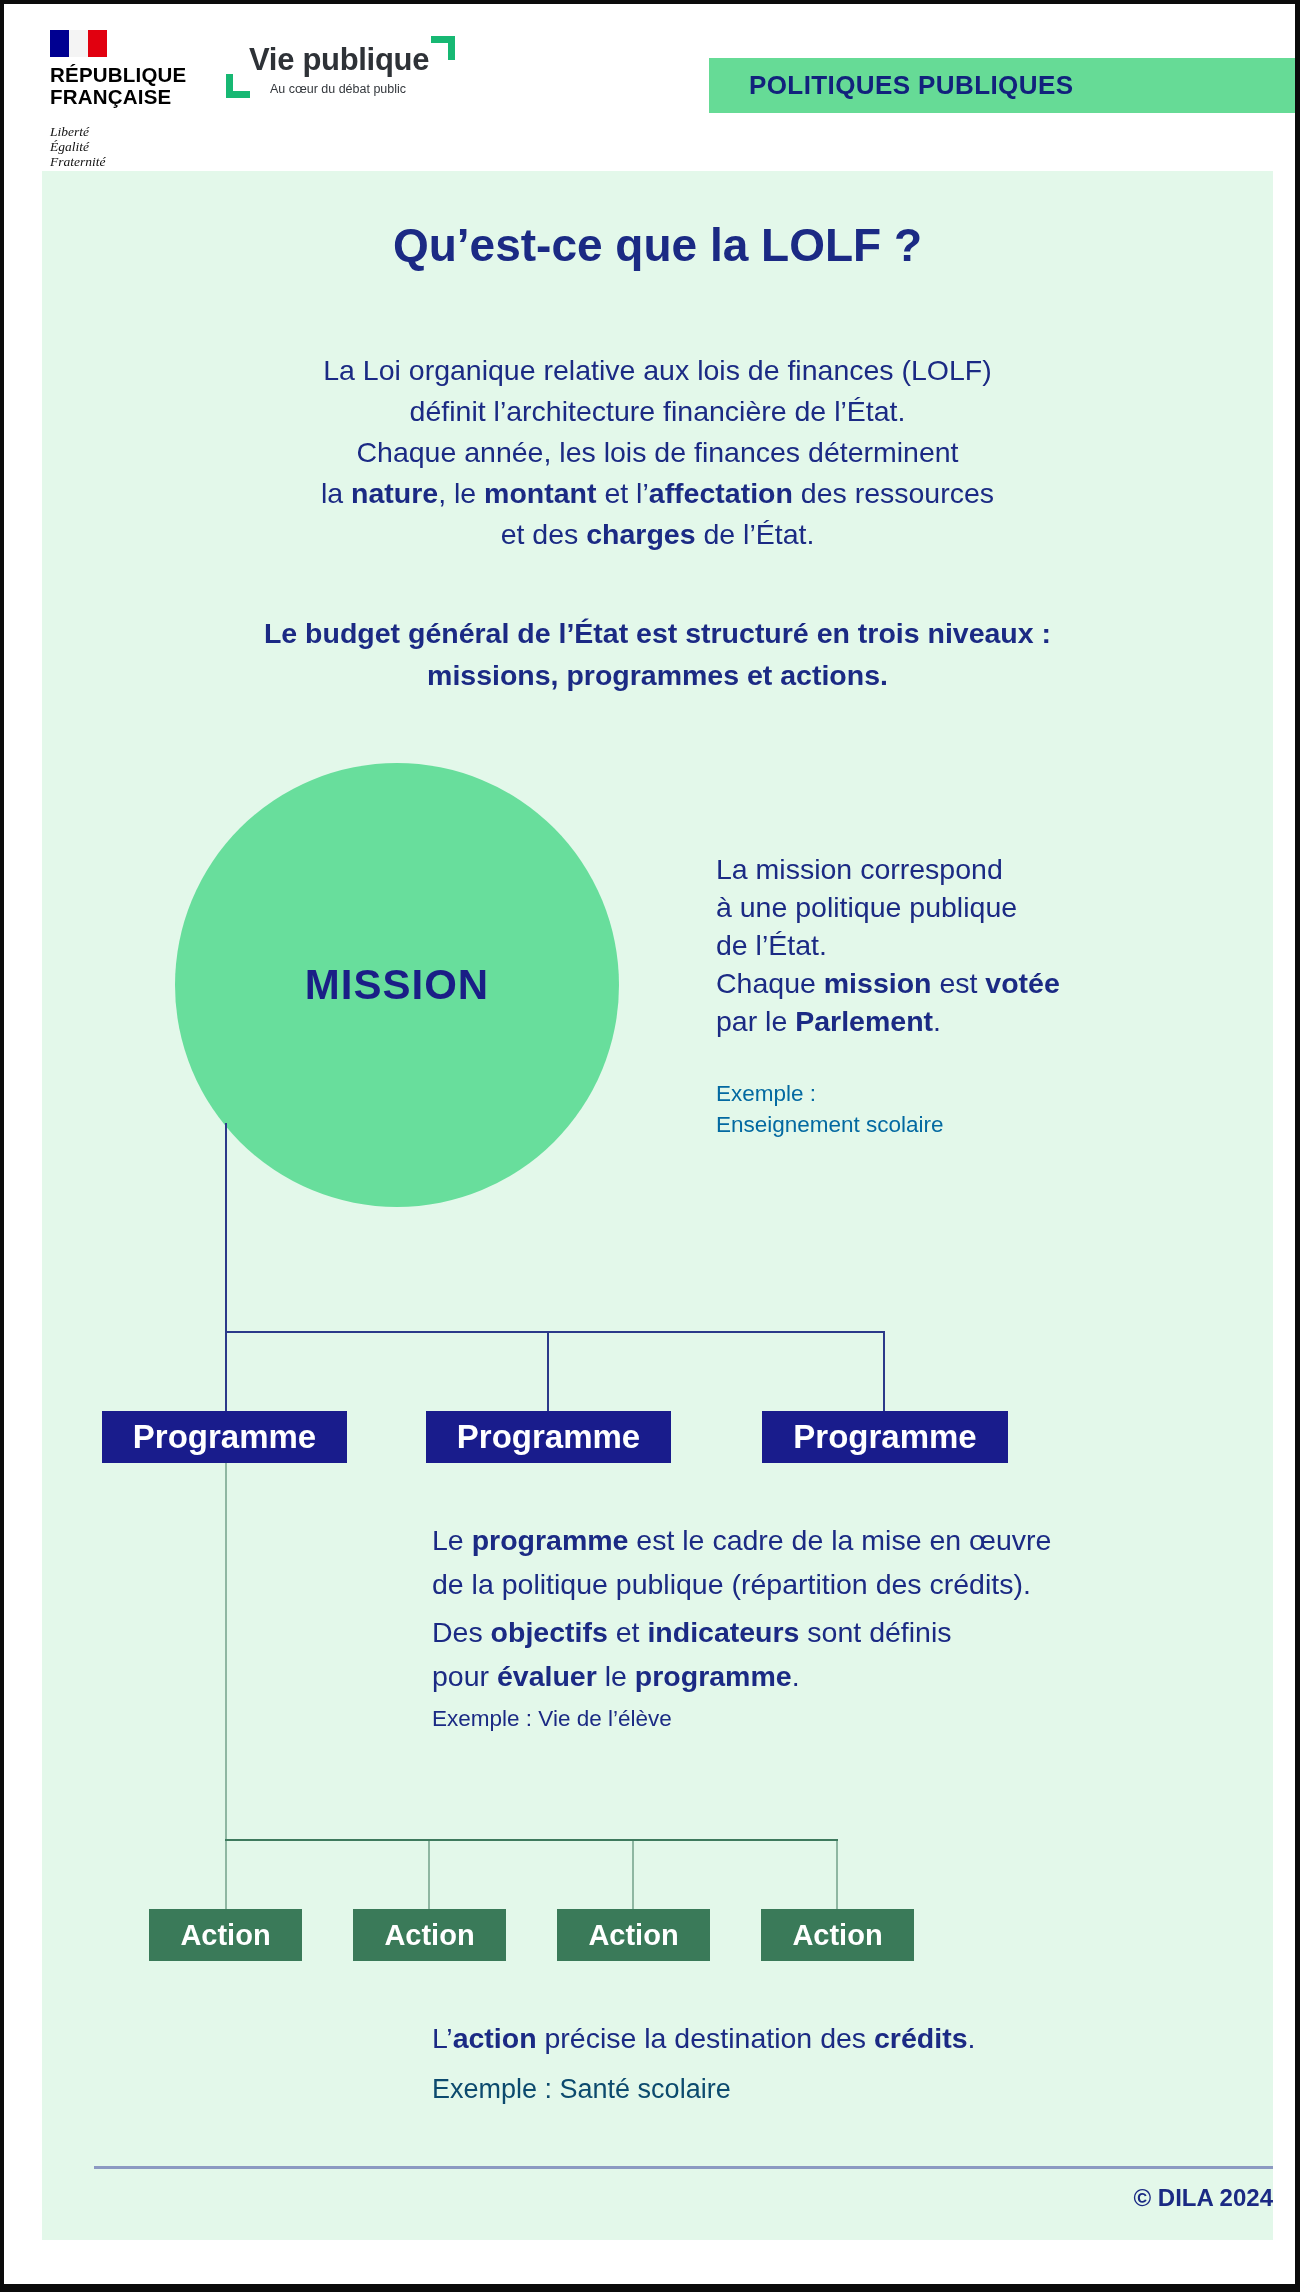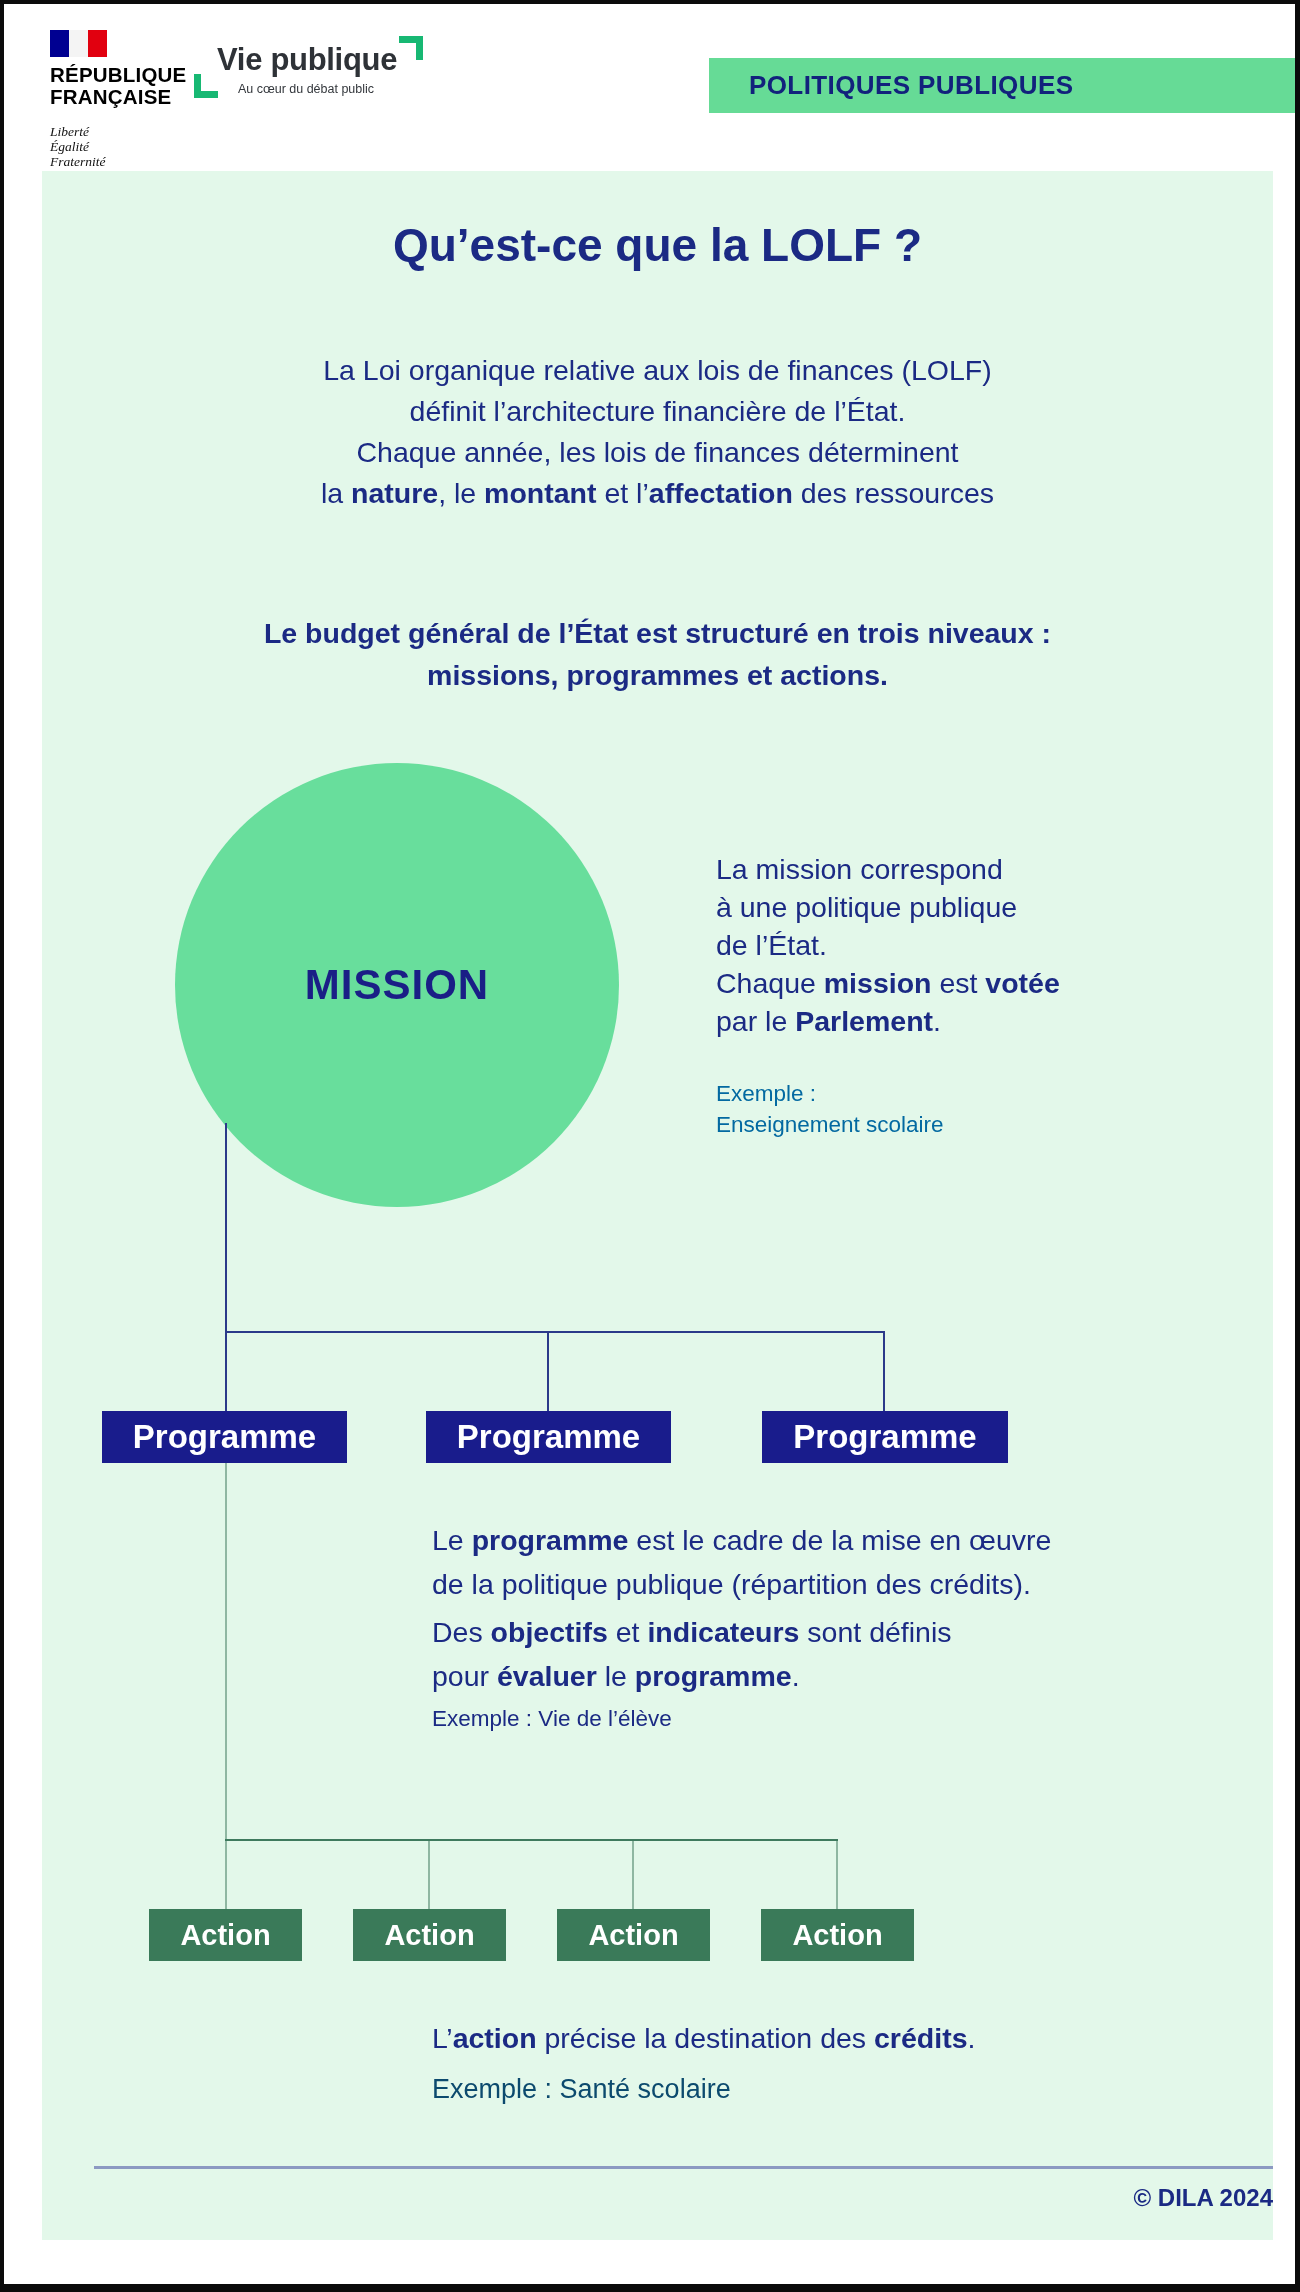--- a/index.html
+++ b/index.html
@@ -14,21 +14,21 @@
   .frame.bottom{left:0;top:2284px;width:1300px;height:8px;}
 
   
   .flag{position:absolute;left:50px;top:30px;width:57px;height:27px;display:flex;}
   .flag .s{flex:1;}
   .s.blue{background:#000091;}
   .s.white{background:#f4f4f4;}
   .s.red{background:#E1000F;}
   .rf-name{position:absolute;left:50px;top:64px;font-size:20.5px;line-height:22px;font-weight:800;color:#000;letter-spacing:.2px;white-space:pre-line;}
   .rf-motto{position:absolute;left:50px;top:124px;font-family:"Liberation Serif","DejaVu Serif",serif;font-style:italic;font-size:13.5px;line-height:15px;color:#111;}
-  .vp{position:absolute;left:194px;top:30px;width:240px;height:75px;}
+  .vp{position:absolute;left:226px;top:30px;width:240px;height:75px;}
   .vp-name{position:absolute;left:23px;top:12px;font-size:31px;font-weight:700;color:#2e3237;letter-spacing:-.3px;}
   .vp-tag{position:absolute;left:23px;top:52px;width:178px;text-align:center;font-size:12.5px;color:#33373c;}
   .vp-br{position:absolute;width:17px;height:17px;}
   .vp-br.tr{left:205px;top:6px;border-top:7px solid #17B873;border-right:7px solid #17B873;}
   .vp-br.bl{left:0;top:44px;border-left:7px solid #17B873;border-bottom:7px solid #17B873;}
 
   .banner{position:absolute;left:709px;top:58px;width:586px;height:55px;background:#66DB96;}
   .banner-label{display:block;padding-left:40px;line-height:55px;font-size:26px;font-weight:800;color:#12227C;letter-spacing:.4px;}
 
   
@@ -98,20 +98,21 @@
 
   <div class="panel"></div>
 
   <div class="page-title">Qu’est-ce que la LOLF ?</div>
 
   <div class="intro">
     <div><span>La Loi organique relative aux lois de finances (LOLF)</span></div>
     <div><span>définit l’architecture financière de l’État.</span></div>
     <div><span>Chaque année, les lois de finances déterminent</span></div>
     <div><span>la </span><span class="b">nature</span><span>, le </span><span class="b">montant</span><span> et l’</span><span class="b">affectation</span><span> des ressources</span></div>
+    <div><span>et des </span><span class="b">charges</span><span> de l’État.</span></div>
   </div>
 
   <div class="statement">
     <div>Le budget général de l’État est structuré en trois niveaux :</div>
     <div>missions, programmes et actions.</div>
   </div>
 
   <div class="circle">
     <div class="circle-label">MISSION</div>
   </div>

